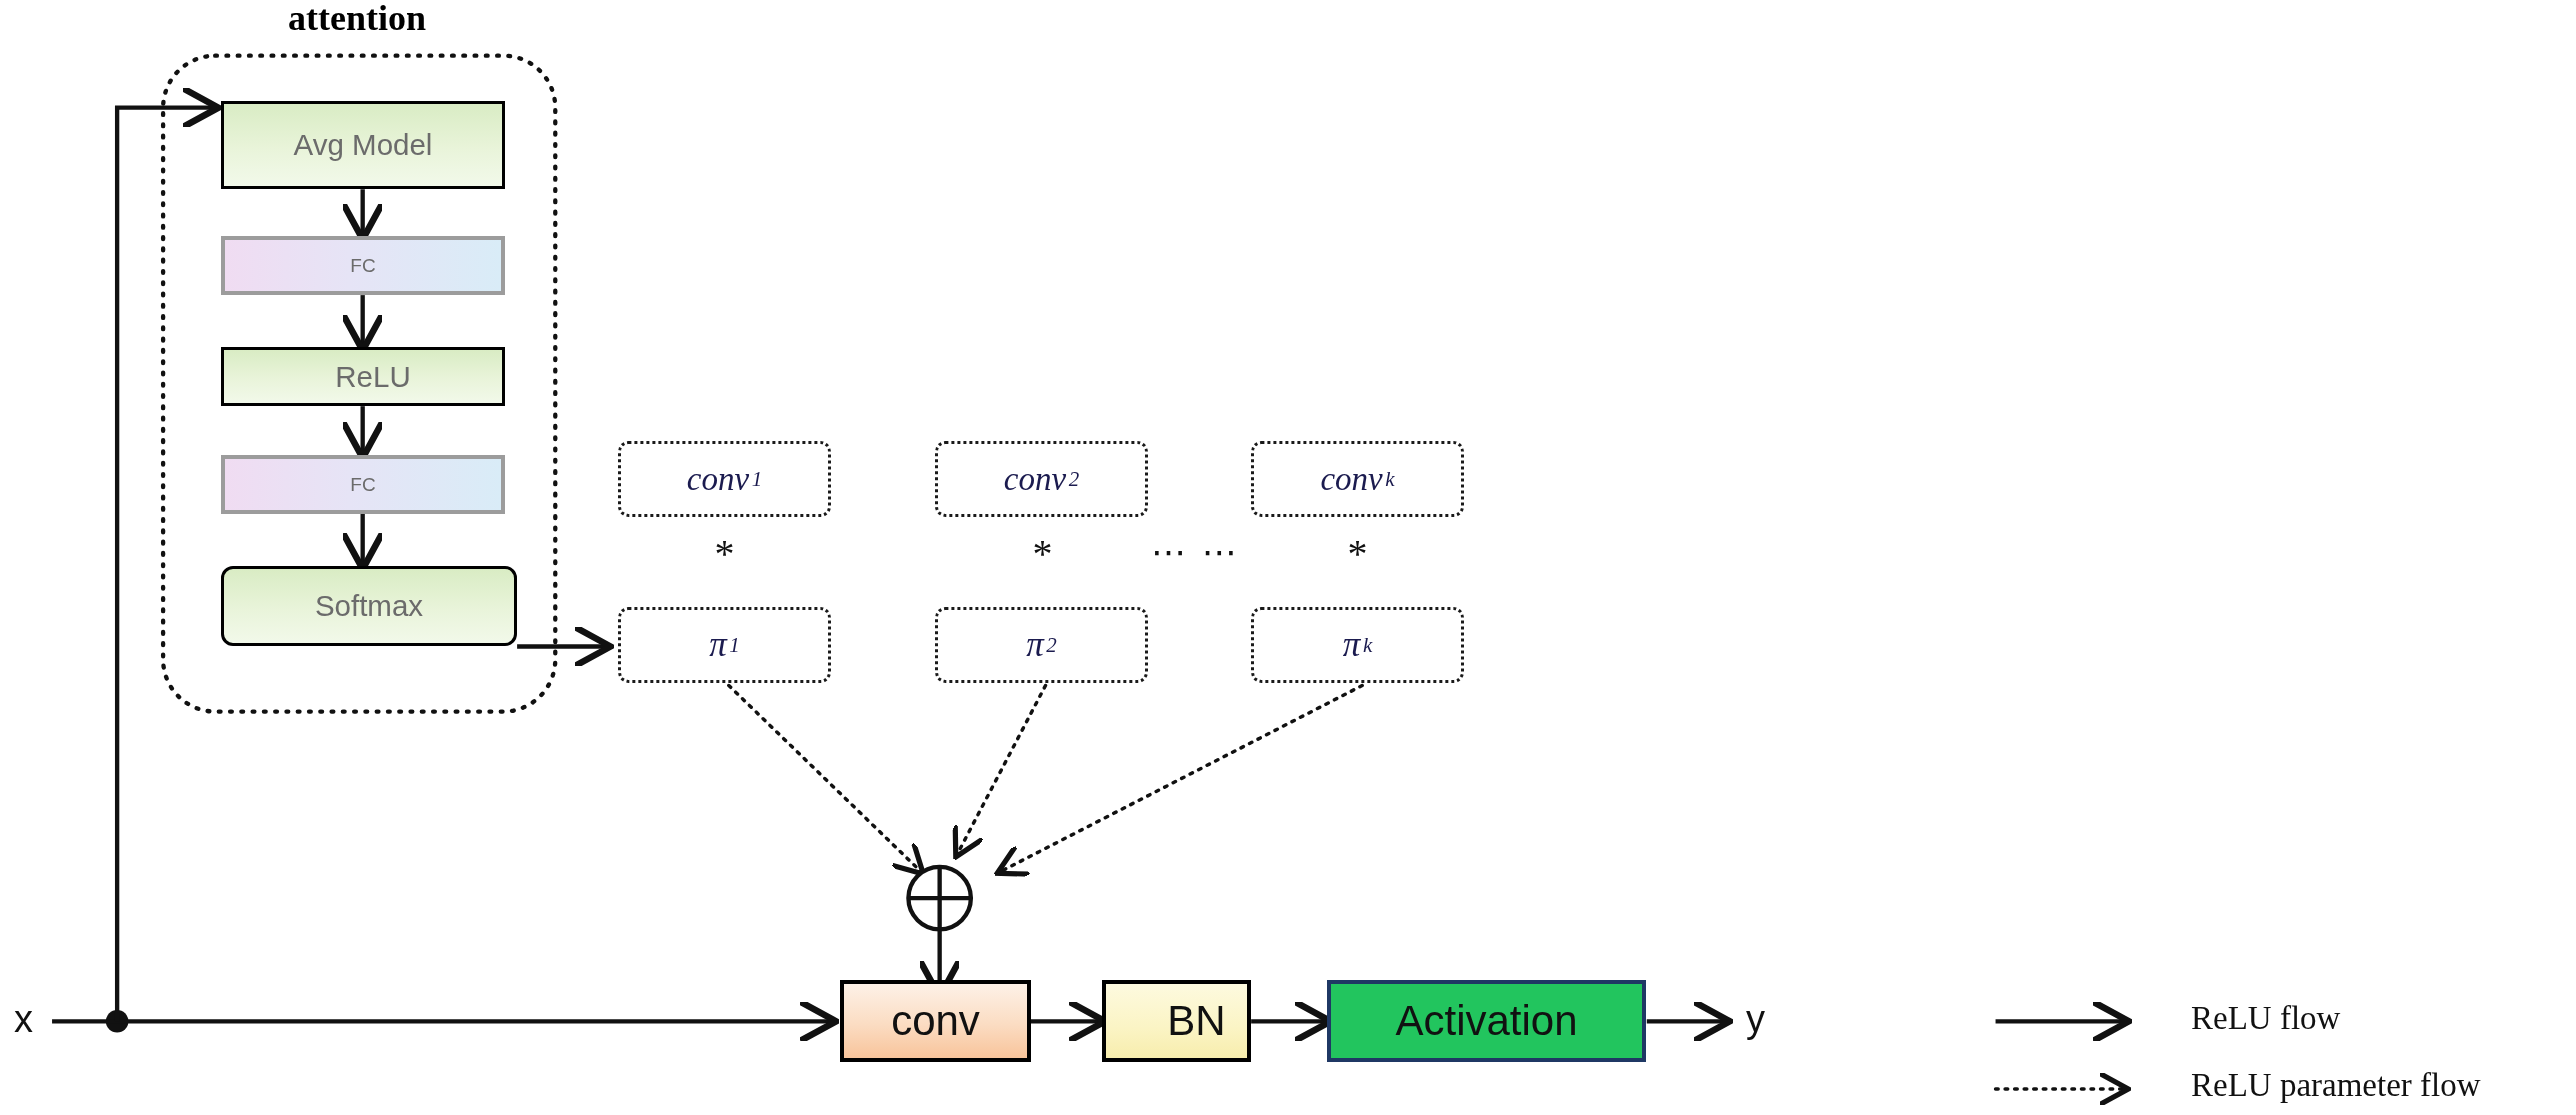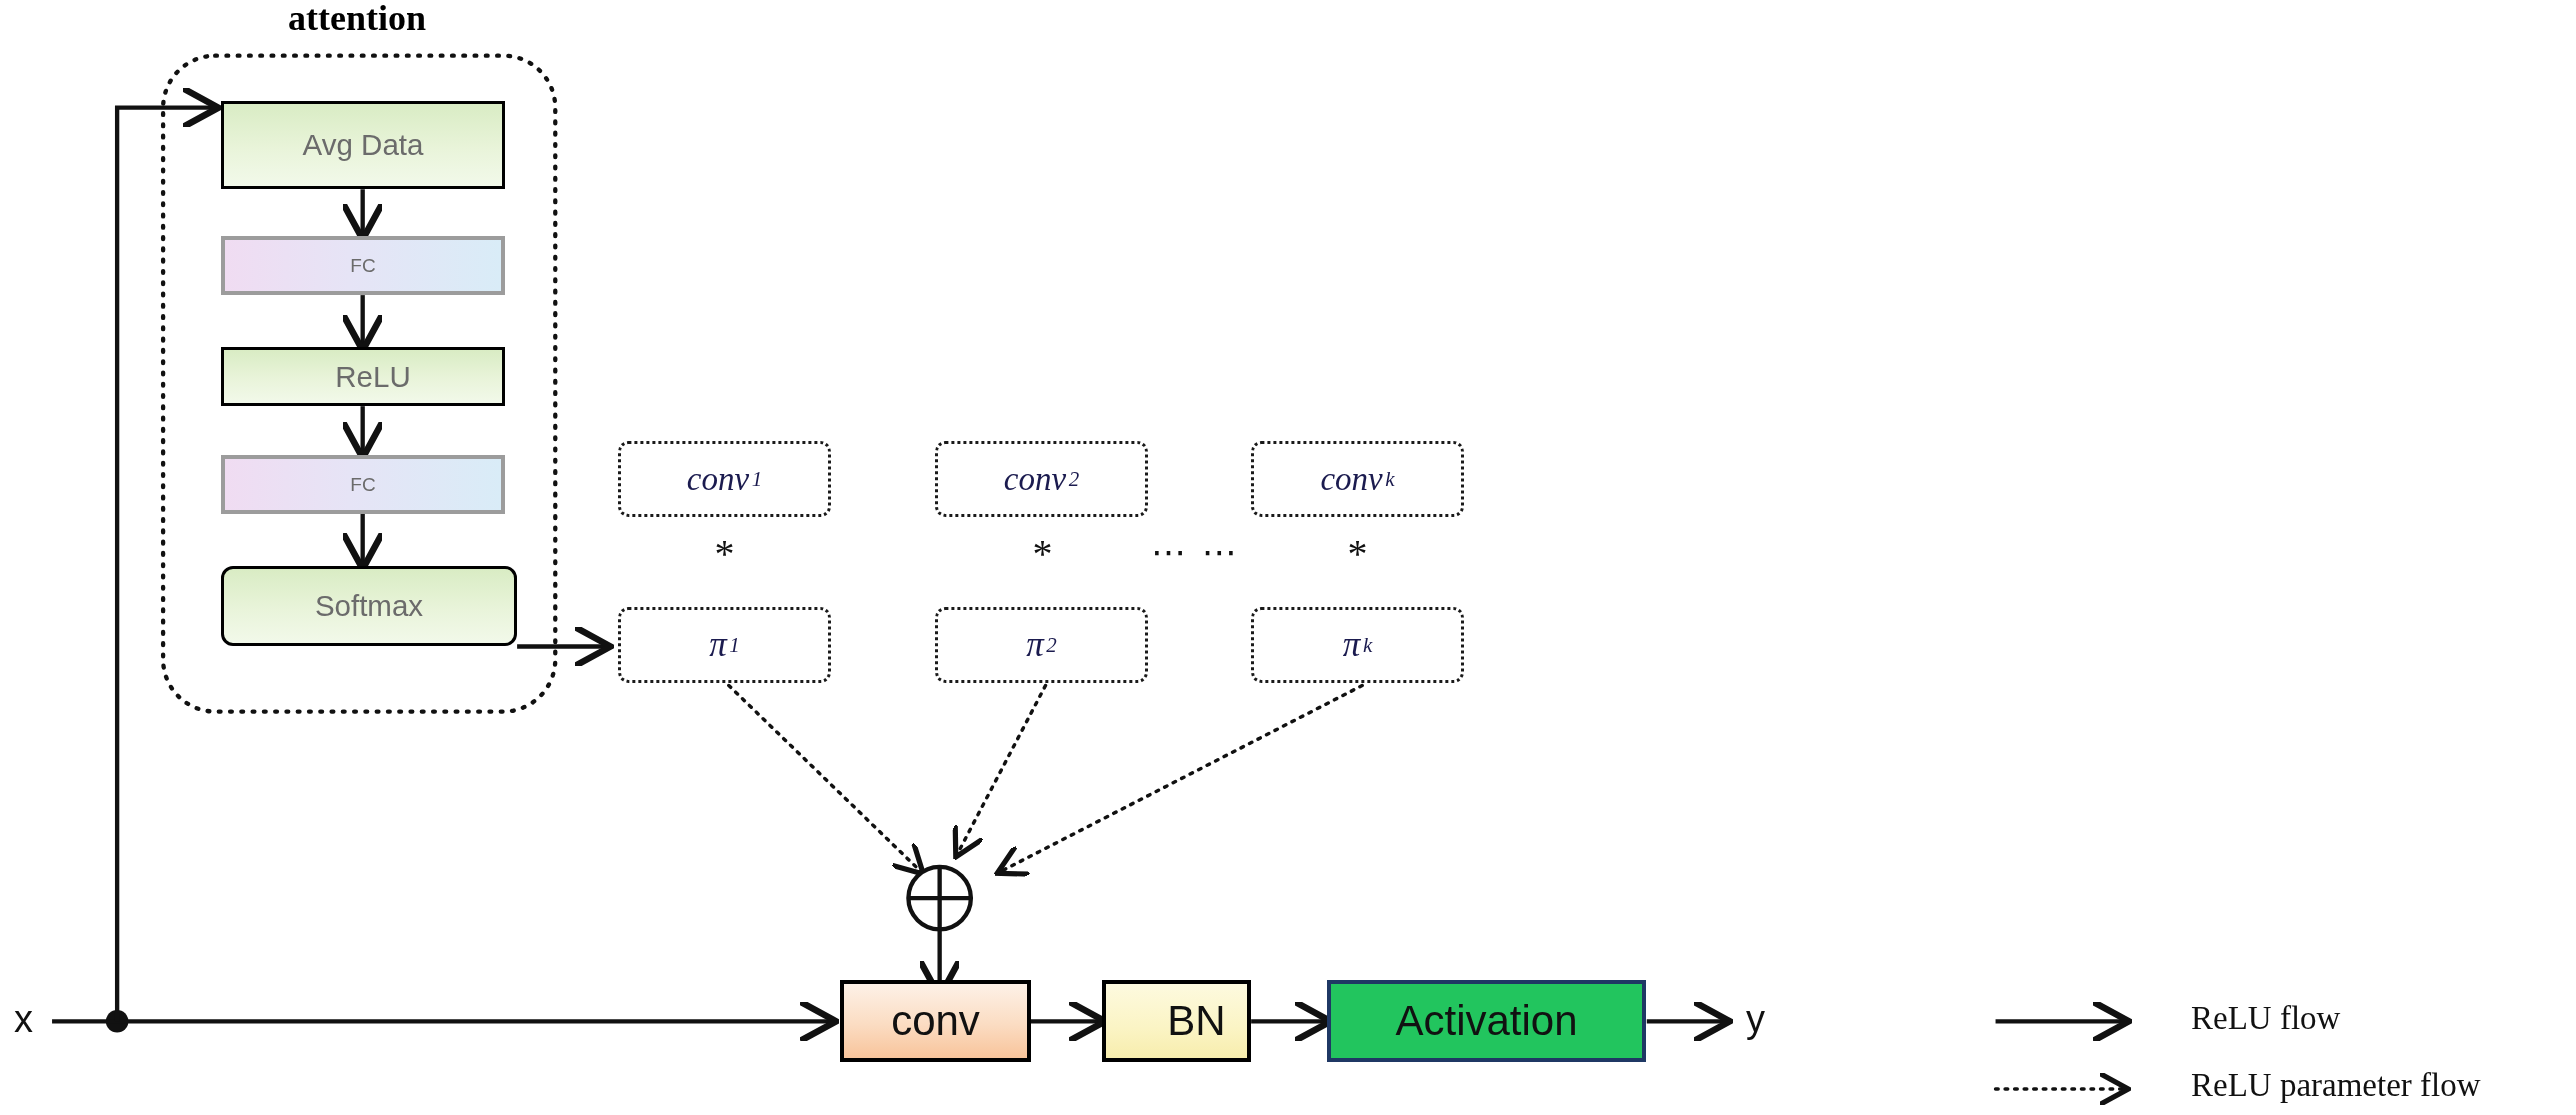--- a/index.html
+++ b/index.html
@@ -102,21 +102,21 @@
 
     <path d="M 1898 1177 L 1990 1177" fill="none" stroke="#111" stroke-width="5" marker-end="url(#arrowSolid)"></path>
 
     <path d="M 2300 1177 L 2450 1177" fill="none" stroke="#111" stroke-width="5" marker-end="url(#arrowSolid)"></path>
     <path d="M 2300 1255 L 2450 1255" fill="none" stroke="#111" stroke-width="4" stroke-dasharray="3 8" stroke-linecap="round" marker-end="url(#arrowDot)"></path>
   </svg>
 
   <div class="attn-title" style="left:288px;top:-3.5px;">attention</div>
 
   <div class="node green-block" style="left:221px;top:101px;width:284px;height:88px;">
-    <span>Avg Data</span>
+    <span>Avg Model</span>
   </div>
 
   <div class="node fc-block" style="left:221px;top:236px;width:284px;height:59px;">
     <span>FC</span>
   </div>
 
   <div class="node green-block" style="left:221px;top:347px;width:284px;height:59px;padding-left:20px;">
     <span>ReLU</span>
   </div>
 

